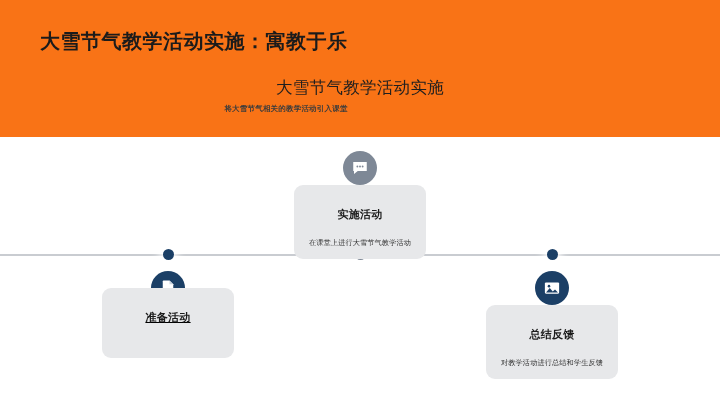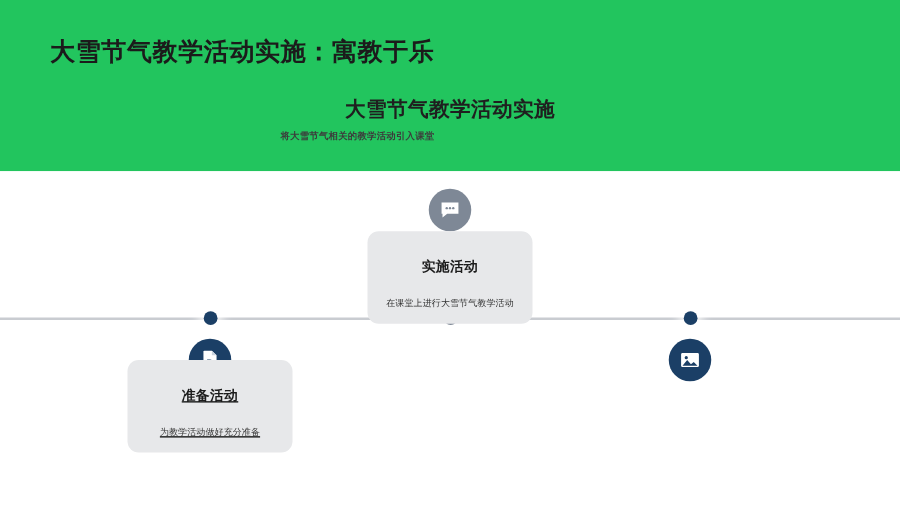--- a/index.html
+++ b/index.html
@@ -15,42 +15,42 @@
     position: relative;
   }
 
   
   #header-band {
     position: absolute;
     left: 0;
     top: 0;
     width: 720px;
     height: 137px;
-    background: #22c55e;
+    background: #f97316;
   }
 
   #slide-title {
     position: absolute;
     left: 40px;
     top: 28px;
     font-size: 20px;
     font-weight: bold;
     color: #1b1b1b;
     letter-spacing: 0.5px;
     white-space: nowrap;
   }
 
   #section-heading {
     position: absolute;
     left: 0;
     top: 77px;
     width: 720px;
     text-align: center;
     font-size: 16.5px;
-    font-weight: bold;
+    font-weight: normal;
     color: #1f1f1f;
     letter-spacing: 0.3px;
   }
 
   #section-subheading {
     position: absolute;
     left: 0;
     top: 104px;
     width: 572px;
     text-align: center;
@@ -173,21 +173,20 @@
   <div class="milestone" id="milestone-0">
     <div class="icon-badge" style="background:#1B3F66;">
       <svg width="18" height="18" viewBox="0 0 24 24" aria-hidden="true">
         <path d="M6 2h8l5 5v15a1 1 0 0 1-1 1H6a1 1 0 0 1-1-1V3a1 1 0 0 1 1-1z" fill="#ffffff"></path>
         <path d="M14 2l5 5h-5z" fill="#c9d3de"></path>
         <text x="11.5" y="18" font-family="Liberation Sans, sans-serif" font-size="10" font-weight="bold" fill="#1B3F66" text-anchor="middle">P</text>
       </svg>
     </div>
     <div class="card">
       <div class="card-title">准备活动</div>
-      <div class="card-desc">为教学活动做好充分准备</div>
     </div>
   </div>
 
   <div class="milestone" id="milestone-1">
     <div class="icon-badge" style="background:#7E8896;">
       <svg width="18" height="18" viewBox="0 0 24 24" aria-hidden="true">
         <path d="M3 4h18v12H9l-5 4v-4H3z" fill="#ffffff"></path>
         <circle cx="8.5" cy="10" r="1.25" fill="#7E8896"></circle>
         <circle cx="12" cy="10" r="1.25" fill="#7E8896"></circle>
         <circle cx="15.5" cy="10" r="1.25" fill="#7E8896"></circle>
@@ -200,15 +199,19 @@
   </div>
 
   <div class="milestone" id="milestone-2">
     <div class="icon-badge" style="background:#1B3F66;">
       <svg width="18" height="18" viewBox="0 0 24 24" aria-hidden="true">
         <rect x="2.5" y="4.5" width="19" height="15" rx="1.5" fill="#ffffff"></rect>
         <circle cx="8" cy="9.5" r="1.7" fill="#1B3F66"></circle>
         <path d="M4 18l5-6 4 4.5 3-2.5 4 4z" fill="#1B3F66"></path>
       </svg>
     </div>
+    <div class="card">
+      <div class="card-title">总结反馈</div>
+      <div class="card-desc">对教学活动进行总结和学生反馈</div>
+    </div>
   </div>
 
 </div>
 
 </body></html>

